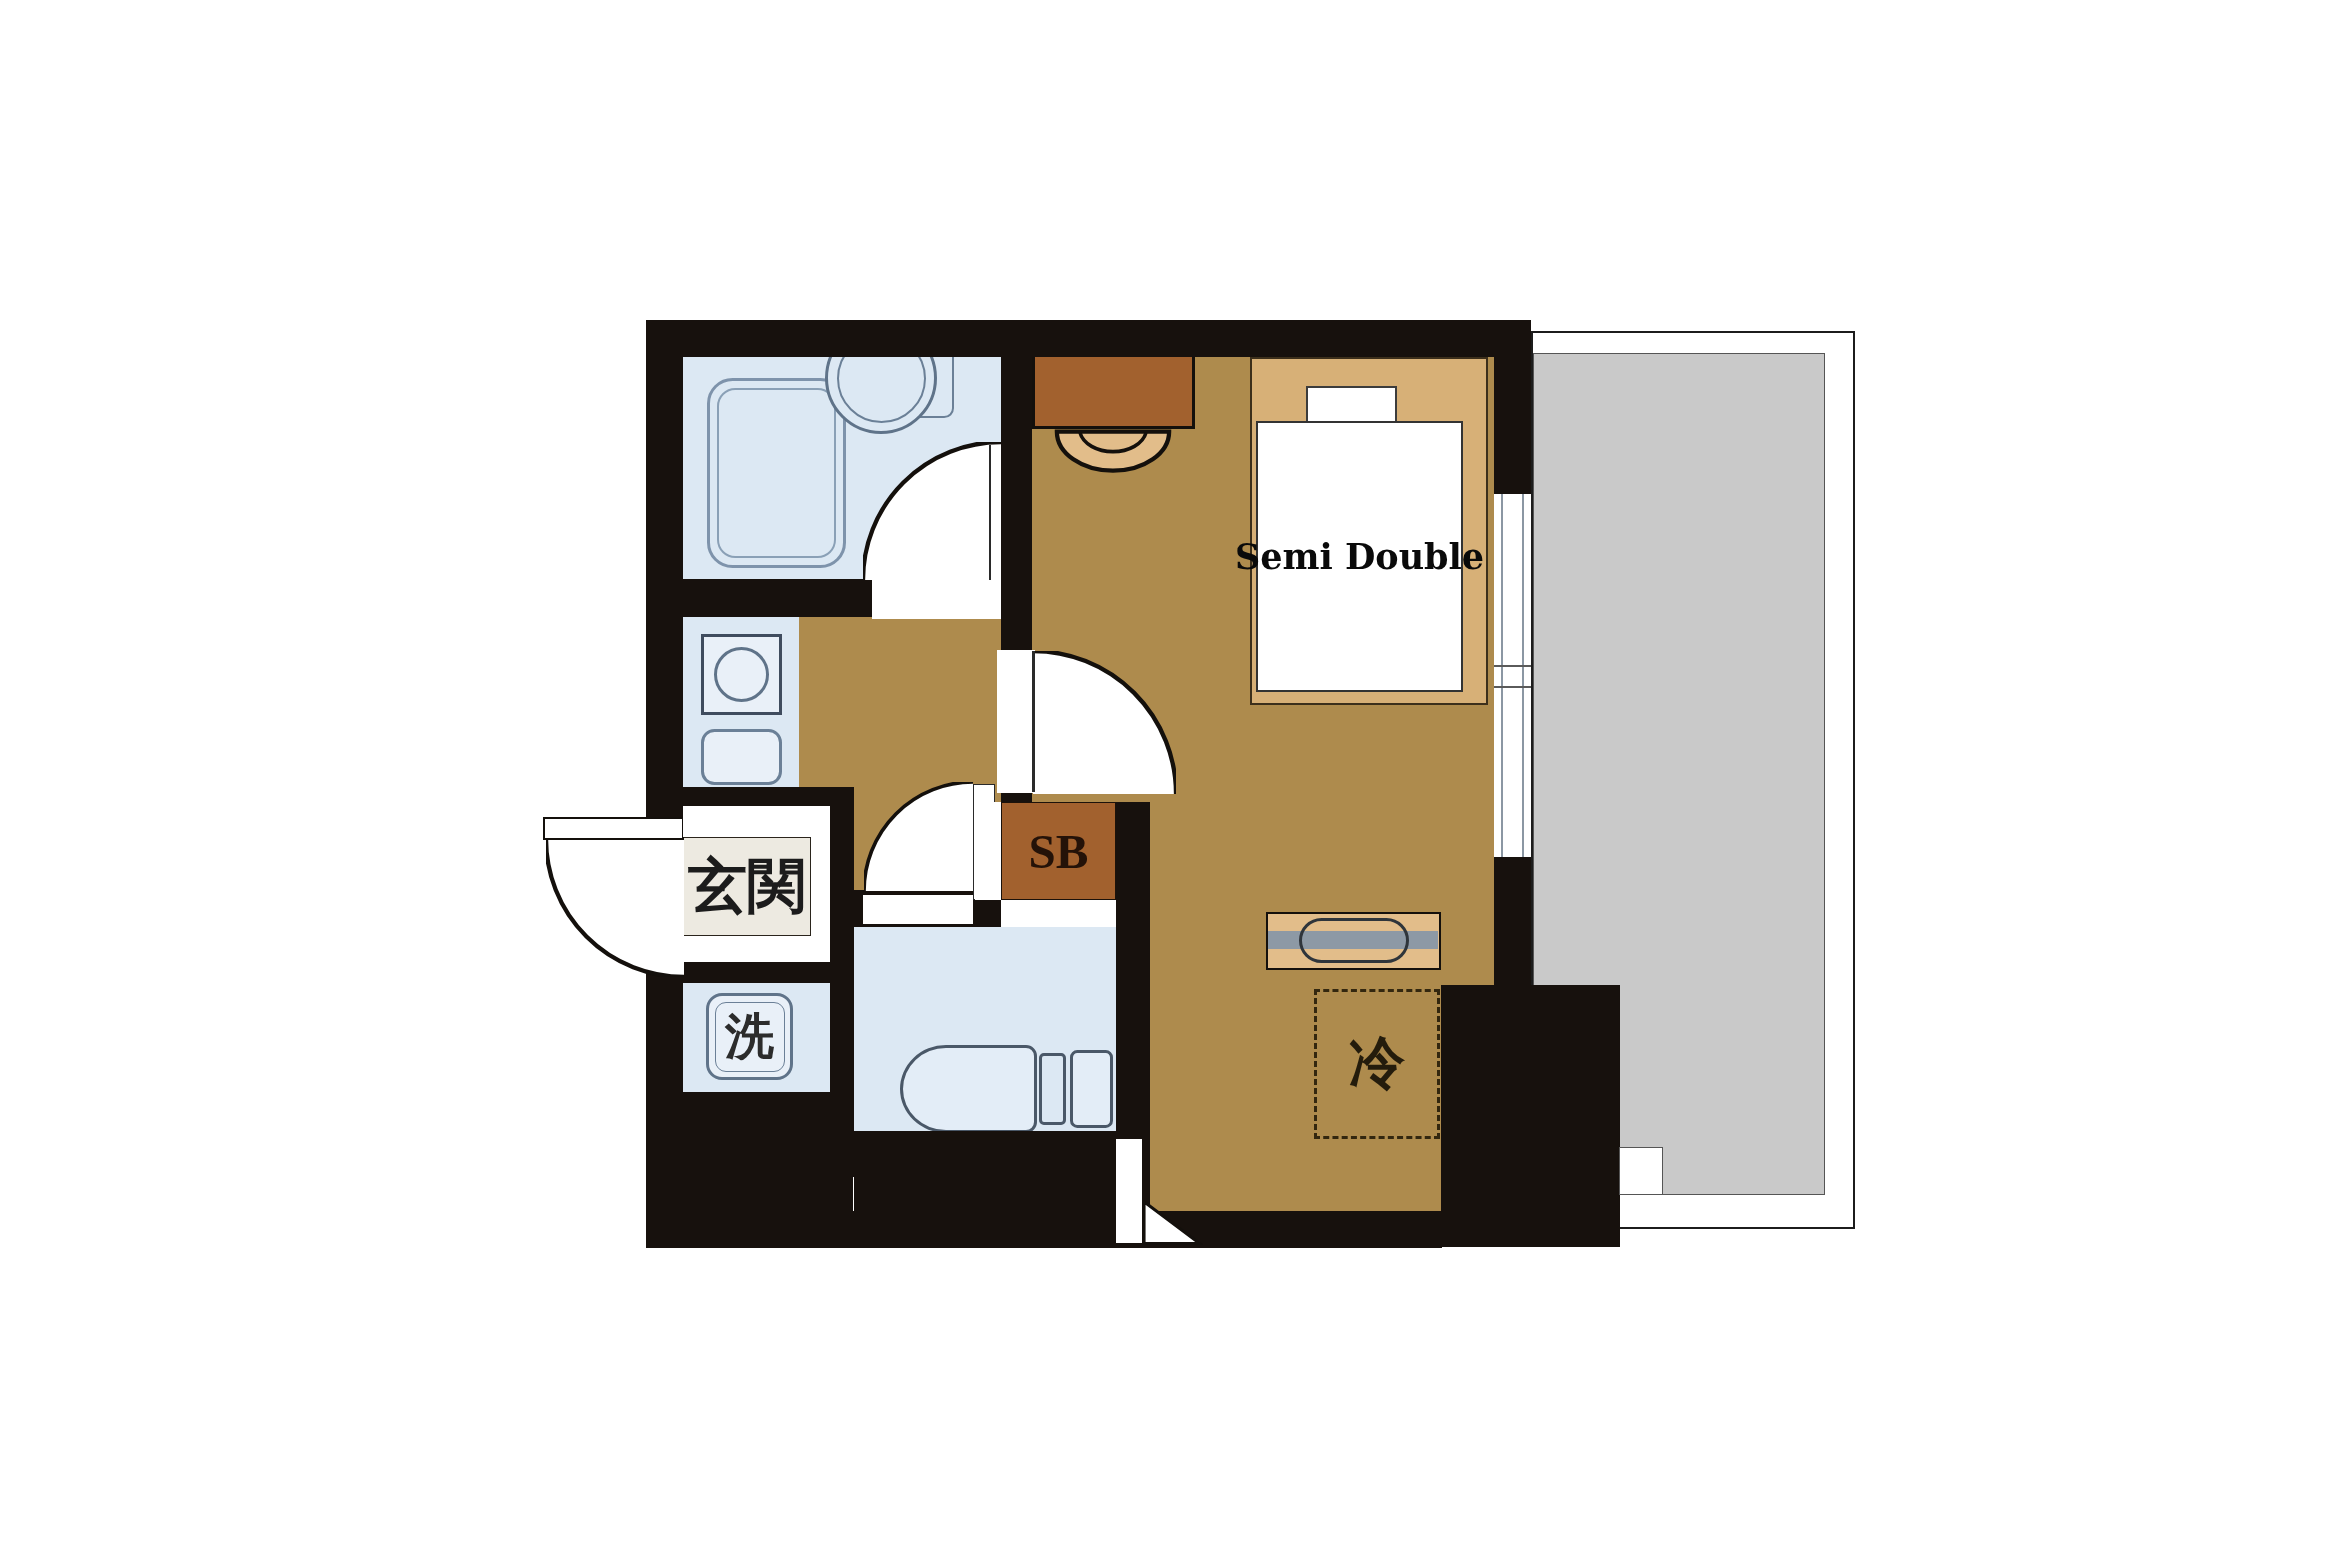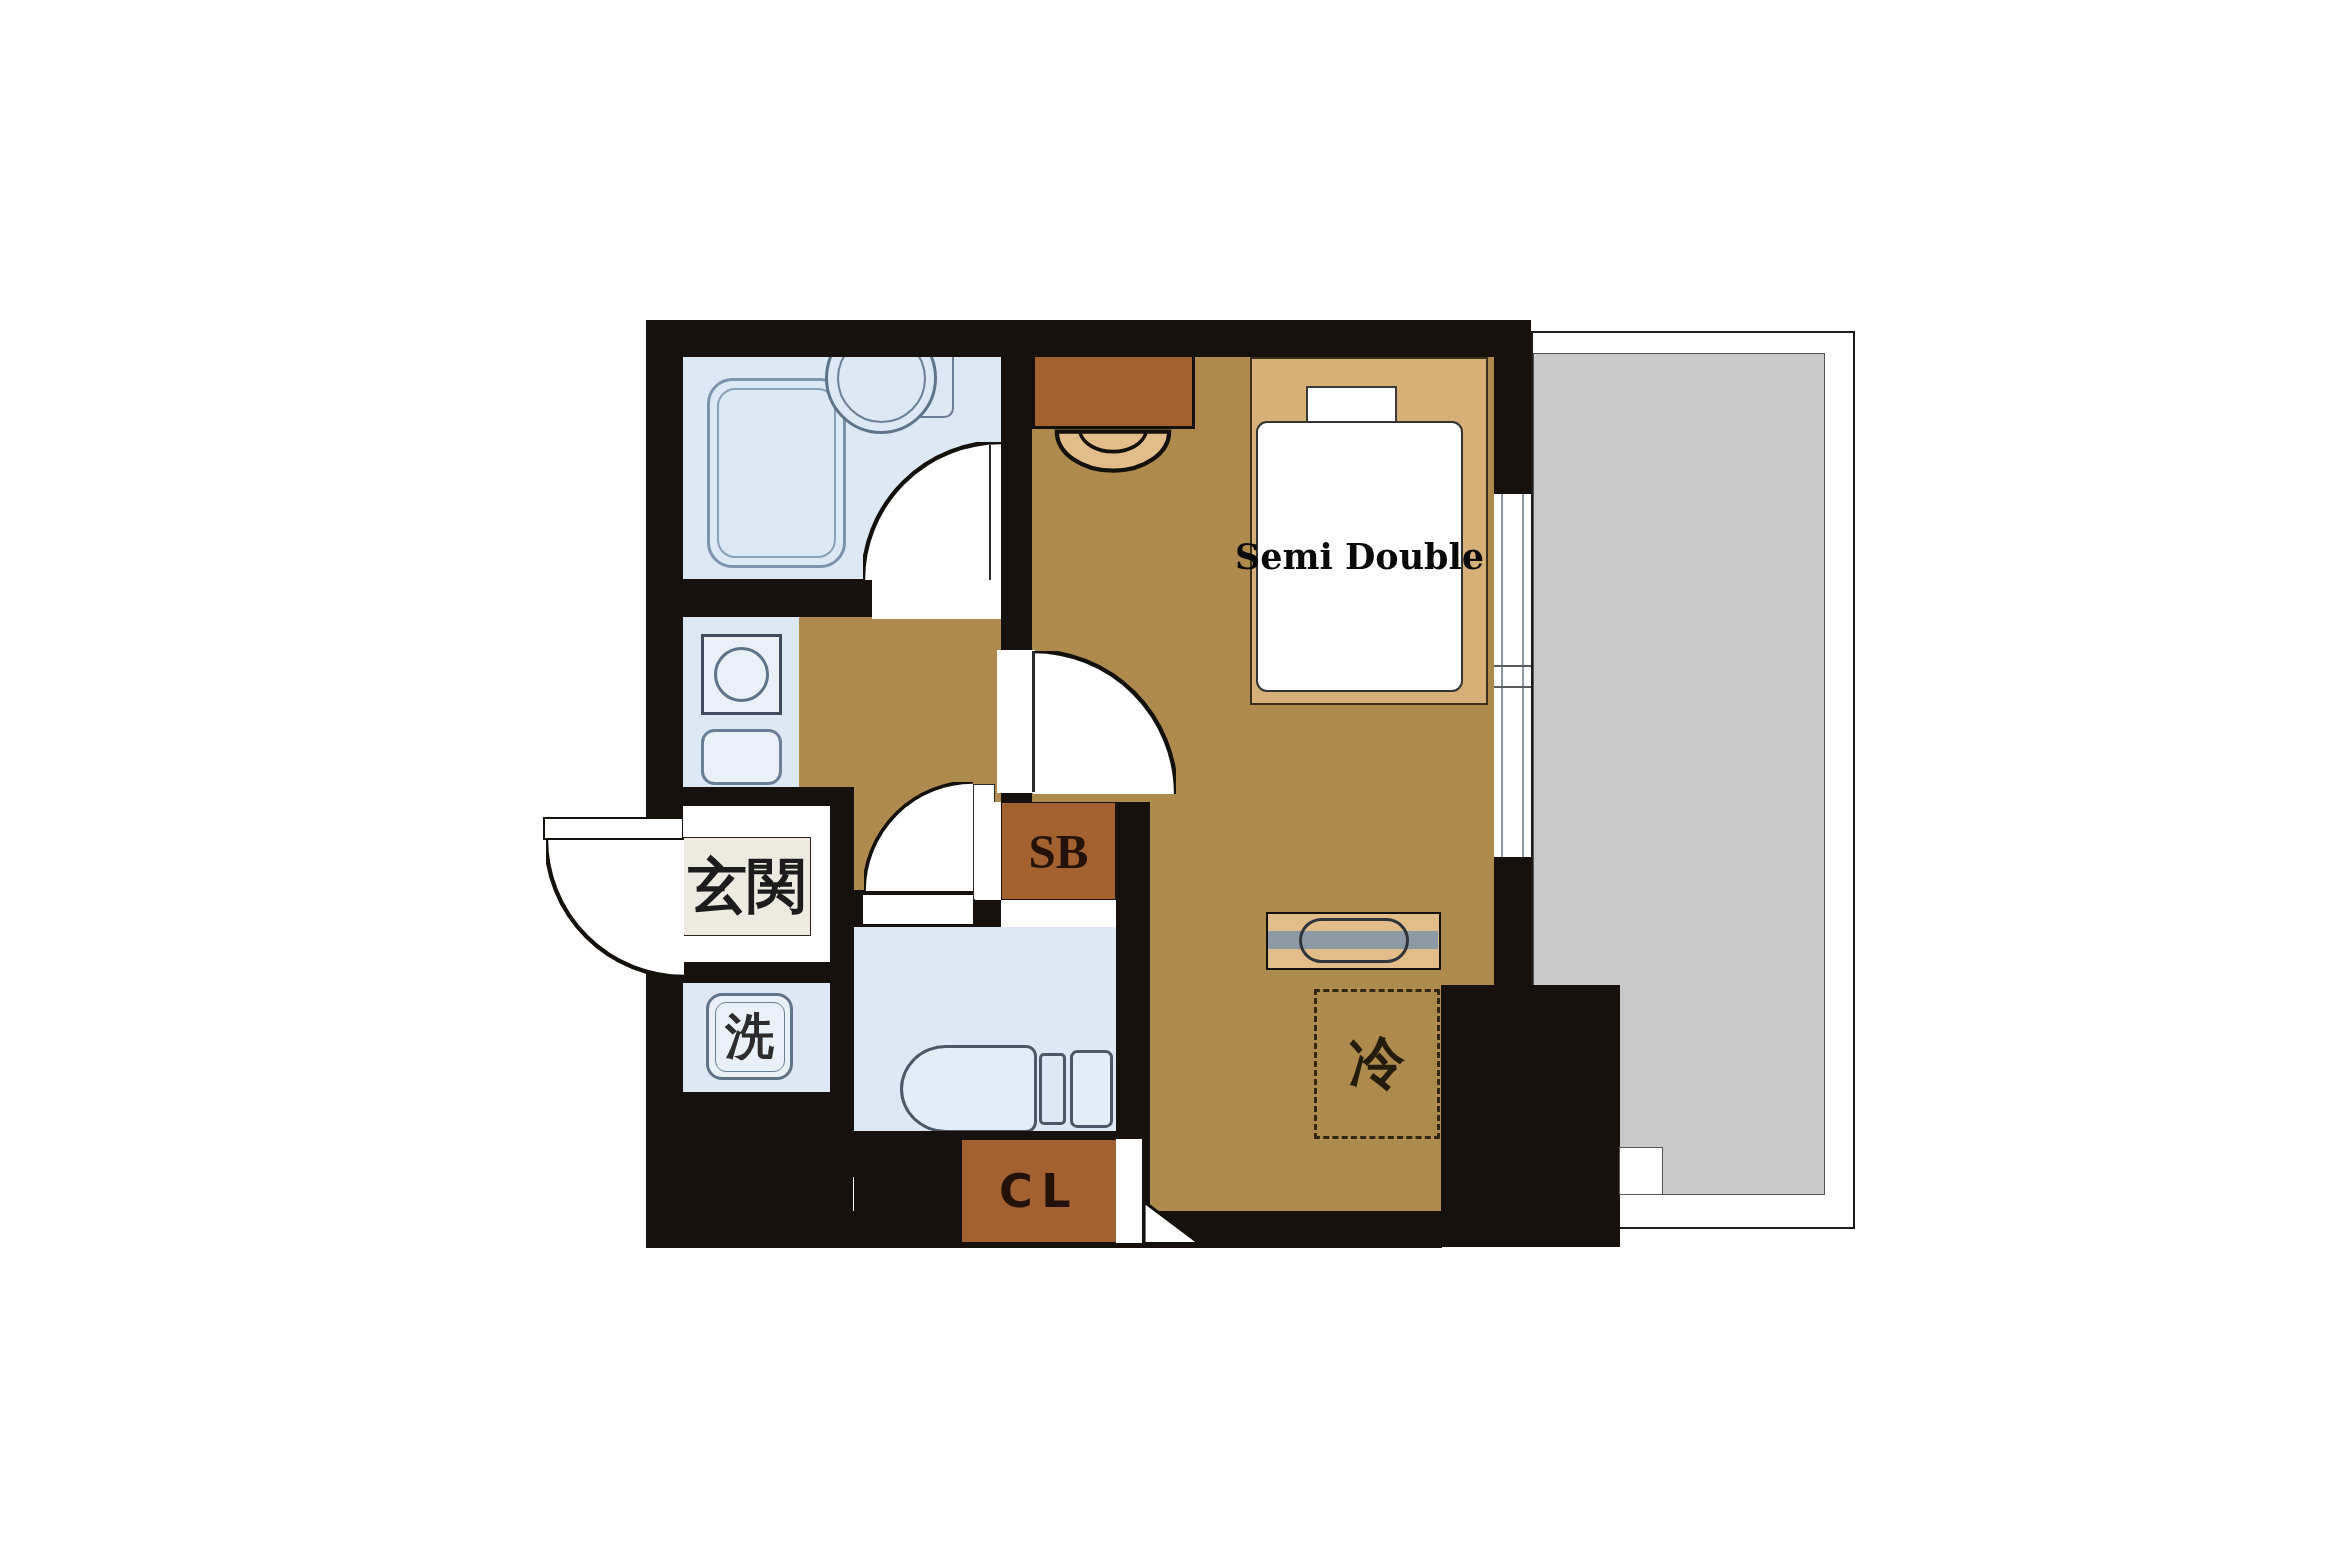--- a/index.html
+++ b/index.html
@@ -47,21 +47,21 @@
   <div class="abs" style="left:714px;top:647px;width:55px;height:55px;border:3.7px solid #5f7389;border-radius:50%;"></div>
   <div class="abs" style="left:701px;top:729px;width:81px;height:56px;background:var(--fix);border:3px solid #6b8097;border-radius:13.4px;"></div>
 
   <div class="abs" style="left:1032px;top:338px;width:163px;height:91px;background:var(--wood-dark);border:3.7px solid #14100c;"></div>
   <svg class="abs" style="left:1052px;top:429px;" width="122" height="48" viewBox="0 0 200 78">
     <path d="M8,4 A92,64 0 0 0 192,4 Z" fill="var(--wood-light)" stroke="#14100c" stroke-width="7"></path>
     <path d="M46,6 A55,38 0 0 0 154,6" fill="none" stroke="#14100c" stroke-width="6"></path>
   </svg>
   <div class="abs" style="left:1250px;top:357px;width:238px;height:348px;background:var(--bed);border:2.4px solid #3c2f1b;"></div>
   <div class="abs white" style="left:1306px;top:386px;width:91px;height:41px;border:2.4px solid #3c3c3c;"></div>
-  <div class="abs white lbl" style="left:1256px;top:421px;width:207px;height:271px;border:2.4px solid #333;border-radius:11px;">
+  <div class="abs white lbl" style="left:1256px;top:421px;width:207px;height:271px;border:2.4px solid #333;border-radius:0;">
     <span style="font-family:'DejaVu Serif','Liberation Serif',serif;font-weight:bold;font-size:35px;color:#0a0a0a;white-space:nowrap;">Semi Double</span>
   </div>
 
   <div class="abs" style="left:1266px;top:912px;width:175px;height:58px;background:var(--wood-light);border:2.4px solid #14100c;"></div>
   <div class="abs" style="left:1268px;top:931px;width:170px;height:18.3px;background:var(--graybar);"></div>
   <div class="abs" style="left:1299px;top:918px;width:110px;height:45px;border:3.7px solid #2f353b;border-radius:24.4px;"></div>
 
   <div class="abs lbl" style="left:1314px;top:989px;width:126px;height:150px;border:3.7px dashed #33270f;">
     <span class="jp" style="font-size:56px;color:#241c0c;">冷</span>
   </div>
@@ -127,23 +127,20 @@
     <path d="M178,0 A178,178 0 0 0 0,178" fill="none" stroke="#14100c" stroke-width="6"></path>
   </svg>
   <div class="abs" style="left:973px;top:784px;width:22px;height:116px;background:#fff;border:1.8px solid #2a2a2a;"></div>
 
   <div class="abs white" style="left:975px;top:802px;width:26px;height:98px;"></div>
   <div class="abs lbl" style="left:1001px;top:802px;width:115px;height:98px;background:var(--wood-dark);border:1.8px solid #1c120a;font-family:Liberation Serif, serif;">
     <span class="jp" style="font-size:49px;color:#241208;">SB</span>
   </div>
   <div class="abs white" style="left:1001px;top:900px;width:115px;height:27.4px;"></div>
 
-  <div class="abs lbl" style="left:961px;top:1139px;width:156px;height:104px;background:var(--wood-dark);border:1.8px solid #1c120a;">
-    <span class="jp" style="font-size:46px;letter-spacing:8.5px;color:#241208;">CL</span>
-  </div>
   <div class="abs white" style="left:1116px;top:1139px;width:25.6px;height:104px;"></div>
   <svg class="abs" style="left:1142px;top:1200px;" width="61" height="46" viewBox="0 0 100 76">
     <path d="M3,3 L95,72 L3,72 Z" fill="#fff" stroke="#14100c" stroke-width="5"></path>
   </svg>
 
   <div class="abs white" style="left:683px;top:806px;width:128px;height:30.5px;"></div>
   <div class="abs white" style="left:683px;top:936px;width:128px;height:25.6px;"></div>
   <div class="abs white" style="left:811px;top:806px;width:19px;height:156px;"></div>
   <div class="abs lbl" style="left:683px;top:837px;width:128px;height:99px;">
     <span class="jp" style="font-size:59px;color:#1c1c1c;white-space:nowrap;">玄関</span>

